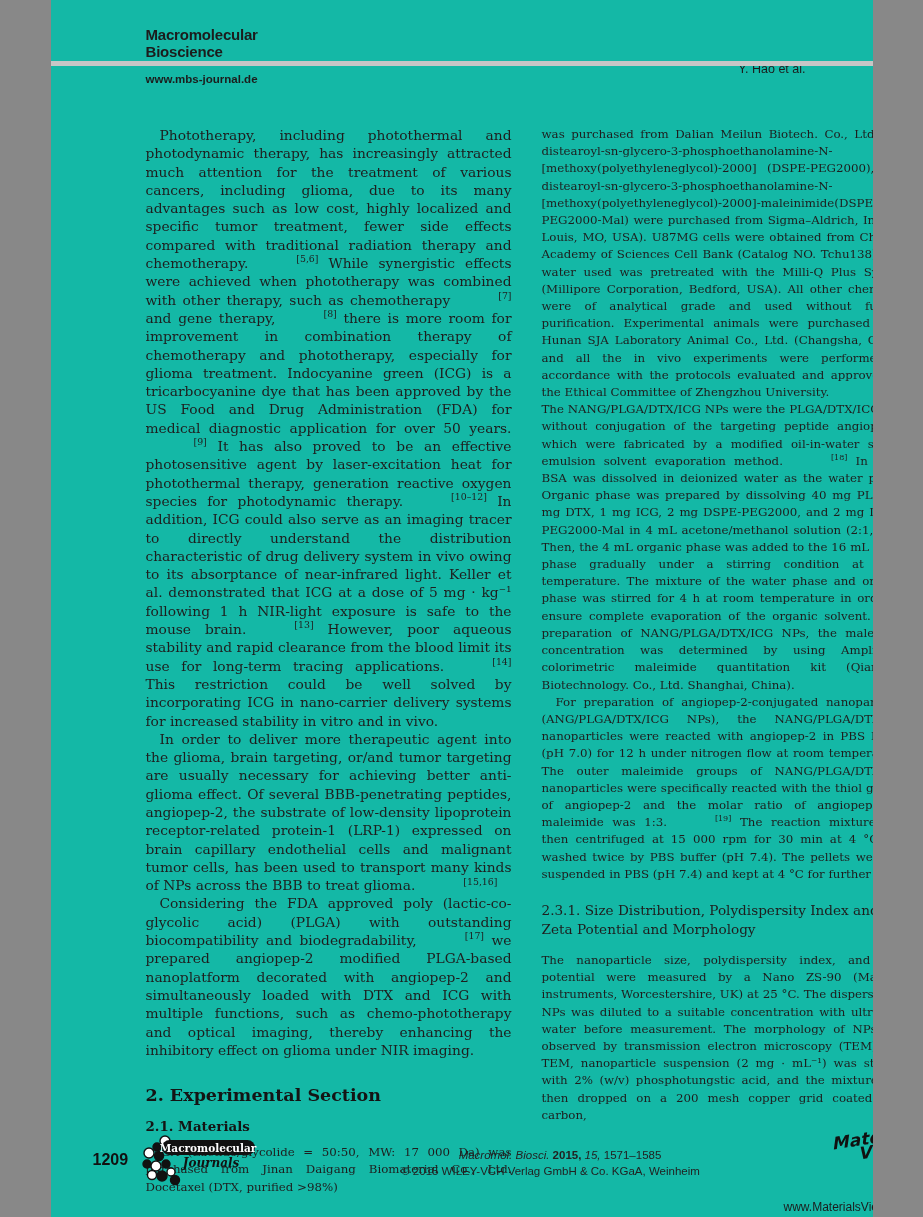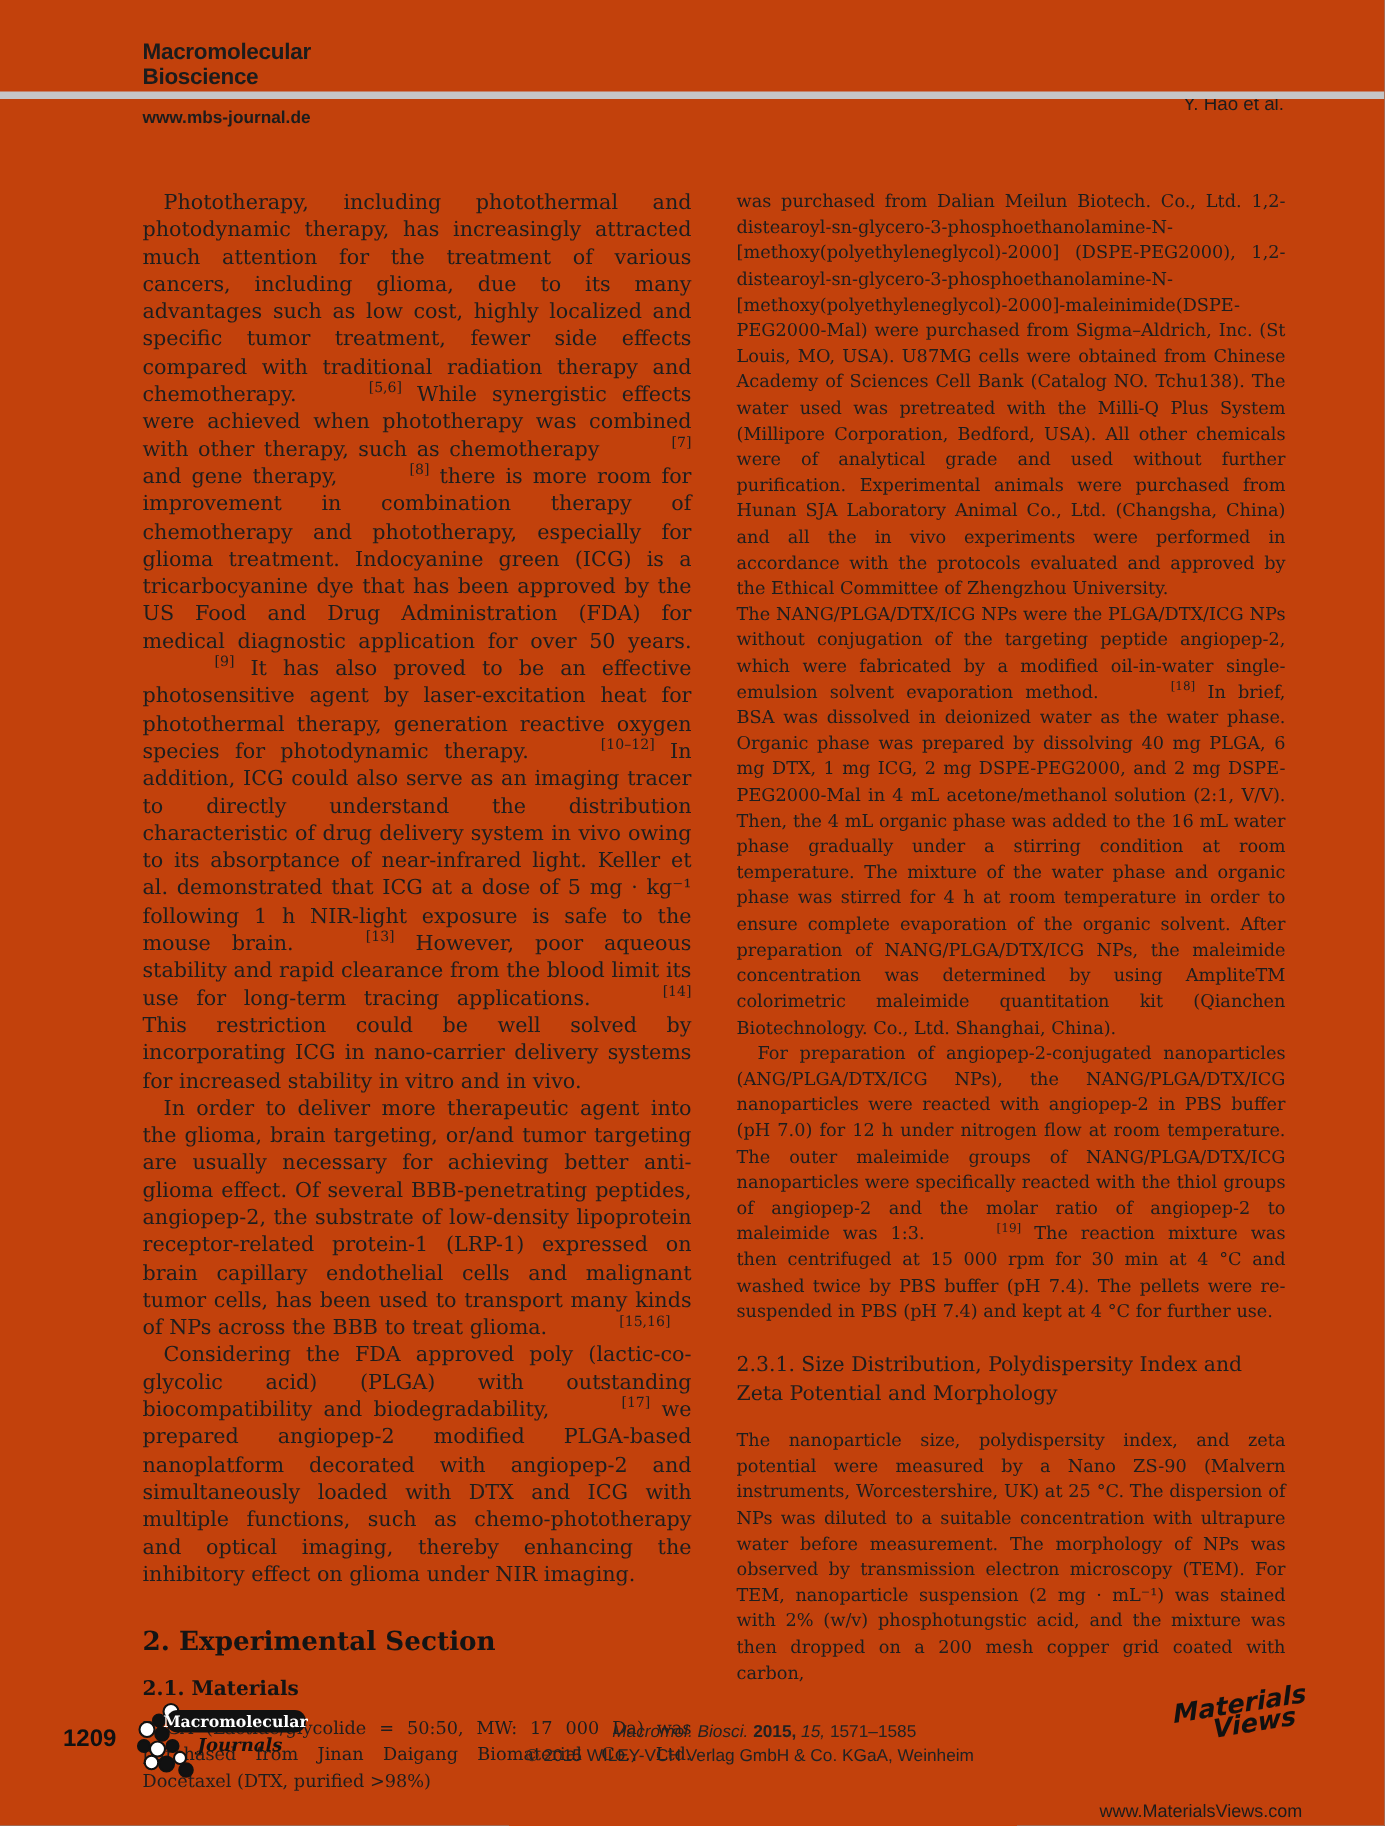--- a/index.html
+++ b/index.html
@@ -1,19 +1,19 @@
 <!DOCTYPE html>
 <html><head>
 <meta charset="utf-8">
 <style>
   * { margin:0; padding:0; box-sizing:border-box; }
   html,body { background:#888; }
   .page {
-    position:relative; width:923px; height:1217px; margin:0 auto;
-    background:#c2410c; overflow:hidden; color:#1e1e1e;
+    position:relative; width:822px; height:1217px; margin:0 auto;
+    background:#14b8a6; overflow:hidden; color:#1e1e1e;
   }
   
   .header-journal {
     position:absolute; left:95px; top:27px;
     font:700 15px/16.5px "Liberation Sans", sans-serif;
     letter-spacing:-0.2px; color:#1c1c1c;
   }
   .header-authors {
     position:absolute; right:67px; top:62px;
     font:400 12.5px "Liberation Sans", sans-serif; color:#1c1c1c;margin-left:12px;

